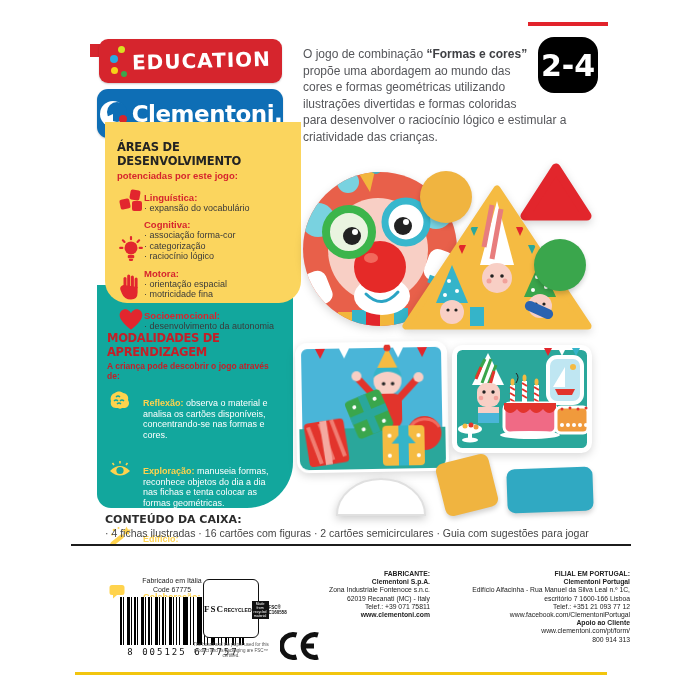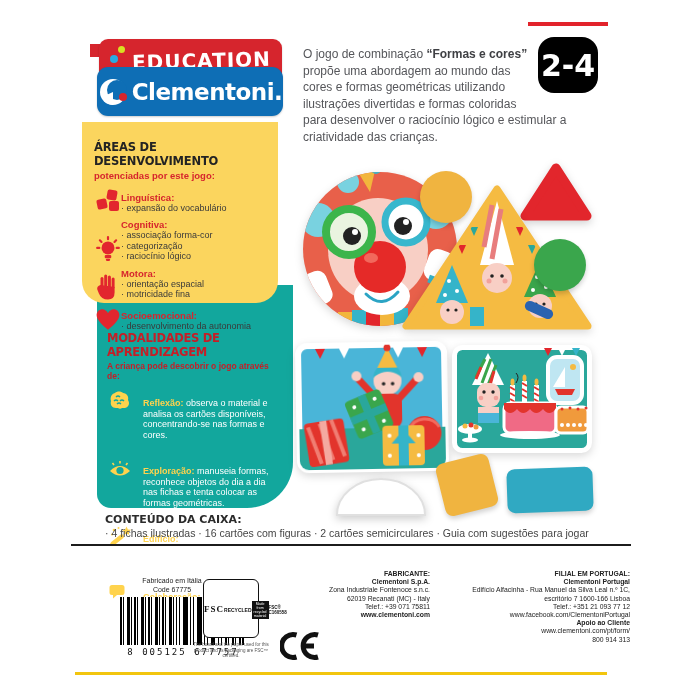--- a/index.html
+++ b/index.html
@@ -9,28 +9,28 @@
   .pre{white-space:pre-line;}
 
   
   .edu-banner{left:99px;top:39px;width:183px;height:44px;background:#d6252d;border-radius:9px;
               display:flex;align-items:center;justify-content:center;box-shadow:0 1px 2px rgba(0,0,0,.2);}
   .edu-tab{left:90px;top:44px;width:10px;height:13px;background:#d6252d;}
   .edu-dots{position:absolute;left:9px;top:7px;width:26px;height:32px;}
   .edu-dots i{position:absolute;border-radius:50%;}
   .edu-text{color:#fff;font-weight:800;font-size:20px;letter-spacing:1px;padding-left:22px;
             font-family:"DejaVu Sans",sans-serif;transform:rotate(-1.5deg);}
-  .clem-banner{left:97px;top:67px;width:186px;height:49px;background:#0e6eb5;border-radius:11px;
+  .clem-banner{left:97px;top:89px;width:186px;height:49px;background:#0e6eb5;border-radius:11px;
                display:flex;align-items:center;justify-content:center;gap:4px;box-shadow:0 1px 2px rgba(0,0,0,.2);}
   .clem-text{color:#fff;font-weight:800;font-size:23px;letter-spacing:-.5px;font-family:"DejaVu Sans",sans-serif;}
 
   
   .panel-teal{left:97px;top:285px;width:196px;height:223px;background:#12a79d;border-radius:0 0 46px 14px;
               box-sizing:border-box;padding:46px 12px 0 10px;}
-  .panel-yellow{left:82px;top:122px;width:196px;height:181px;background:#fbd55e;border-radius:0 0 22px 22px;
+  .panel-yellow{left:105px;top:122px;width:196px;height:181px;background:#fbd55e;border-radius:0 0 22px 22px;
                 box-sizing:border-box;padding:18px 10px 0 12px;}
   .dev-title{font-size:11.5px;font-weight:800;color:#232323;font-family:"DejaVu Sans",sans-serif;letter-spacing:-.2px;}
   .dev-sub{font-size:9.5px;font-weight:700;color:#d6252d;margin-top:2px;}
   .dev-item{display:flex;gap:0;margin-top:6px;align-items:flex-end;}
   .dev-item .icon{flex:0 0 27px;height:26px;display:flex;align-items:center;justify-content:center;}
   .dev-label{font-size:9.5px;font-weight:700;color:#d6252d;}
   .dev-lines{font-size:9px;color:#3a3a3a;line-height:10.5px;}
   .mode-title{font-size:11.5px;font-weight:800;color:#c41f27;font-family:"DejaVu Sans",sans-serif;letter-spacing:-.3px;}
   .mode-sub{font-size:8.5px;font-weight:700;color:#c41f27;margin-top:2px;}
   .mode-item{display:flex;gap:10px;margin-top:8px;align-items:flex-start;}

